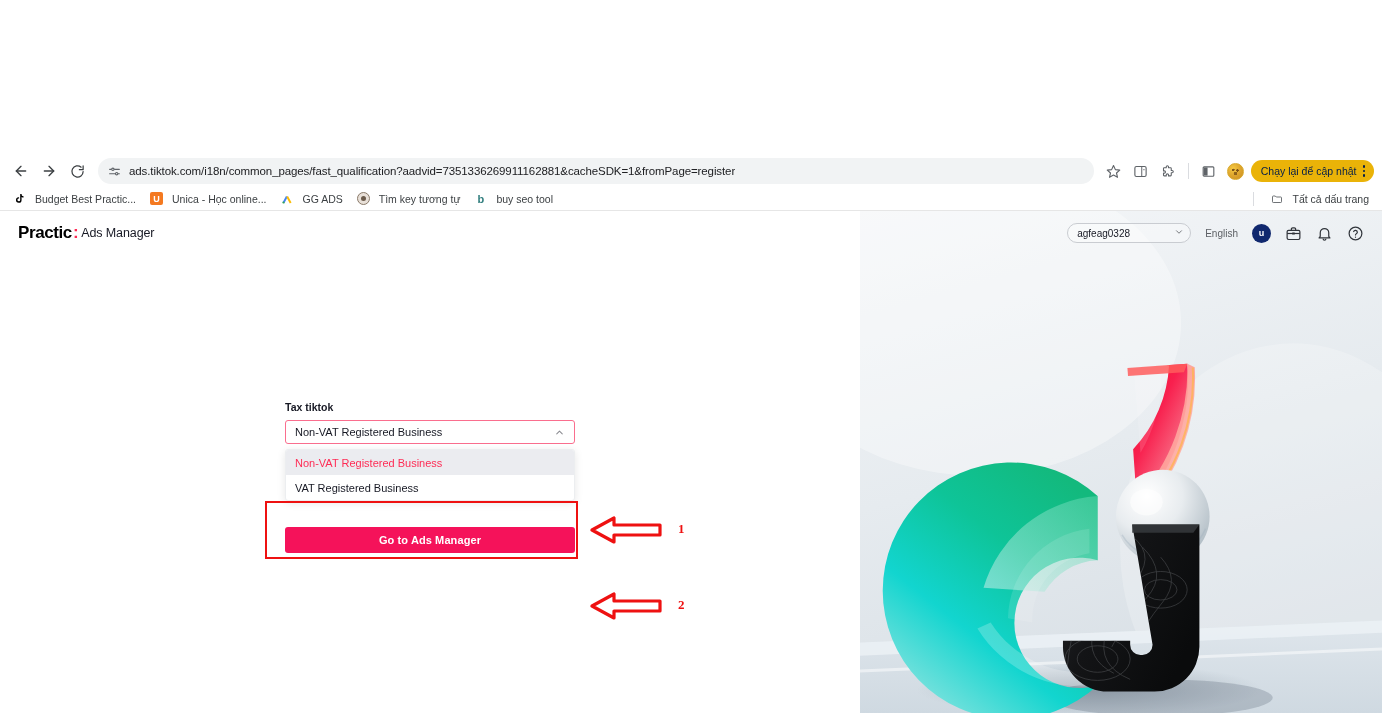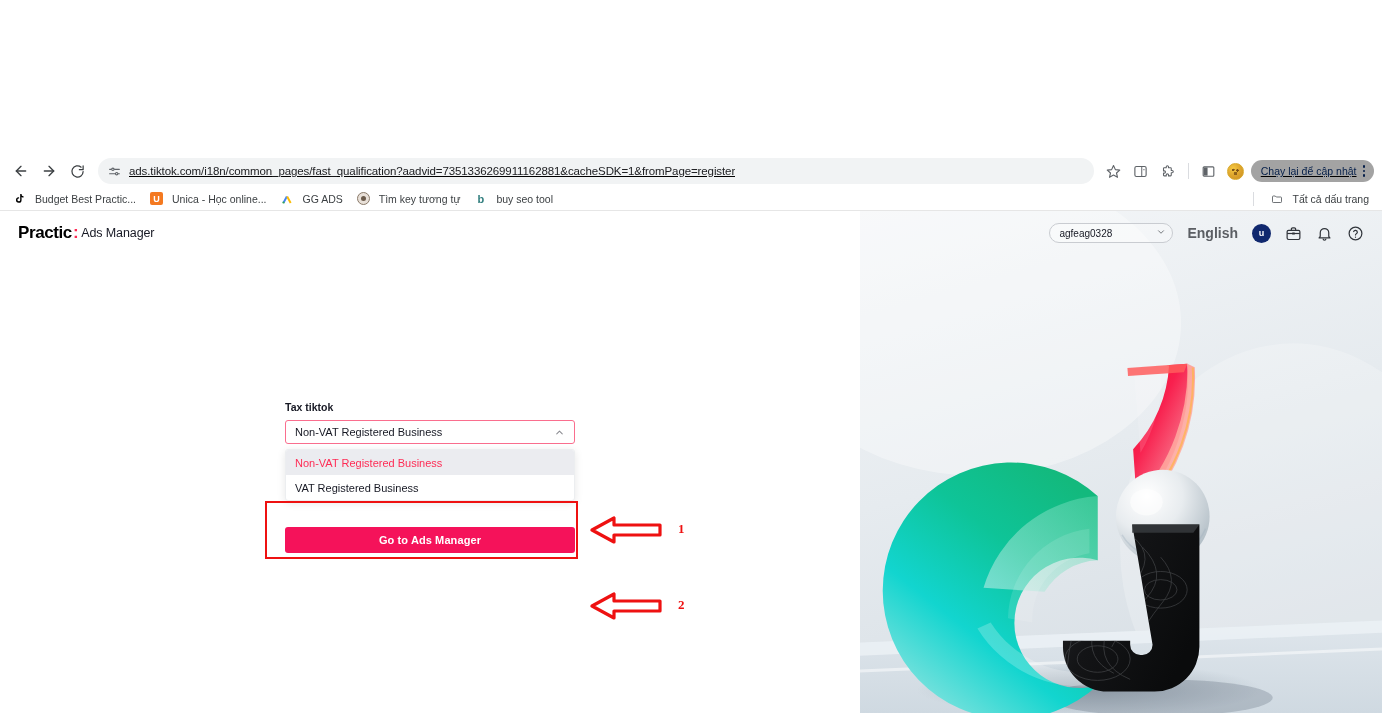--- a/index.html
+++ b/index.html
@@ -15,21 +15,20 @@
 
   
   .browser-chrome { width: 100%; background: #ffffff; }
 
   .toolbar {
     height: 32px;
     display: flex;
     align-items: center;
     padding: 0 8px;
     gap: 2px;
-    text-decoration: underline;
   }
   .nav-btn {
     width: 26px; height: 26px;
     display: flex; align-items: center; justify-content: center;
     border-radius: 50%;
     color: #3c4043;
     flex: 0 0 auto;
   }
   .nav-btn svg { display: block; }
 
@@ -70,21 +69,21 @@
   }
   .profile-pic::after {
     content:''; position:absolute; inset:2px;
     background:
       radial-gradient(circle at 30% 35%, rgba(90,50,10,.75) 0 1.2px, transparent 1.4px),
       radial-gradient(circle at 68% 40%, rgba(90,50,10,.75) 0 1.2px, transparent 1.4px),
       radial-gradient(circle at 48% 68%, rgba(90,50,10,.6) 0 1.6px, transparent 1.8px);
   }
   .update-pill {
     height: 22px;
-    background: #a3a3a3;
+    background: #eab308;
     border-radius: 11px;
     display: flex; align-items: center;
     padding: 0 7px 0 10px;
     gap: 4px;
     color: #041e49;
     font-size: 10.5px;
     white-space: nowrap;
   }
   .kebab { display:flex; flex-direction:column; gap:2px; align-items:center; padding: 0 2px; }
   .kebab i { width:2.5px; height:2.5px; background:#041e49; border-radius:50%; display:block; }
@@ -242,21 +241,21 @@
     width: 124px; height: 20px;
     border: 1px solid #c9ccd1;
     border-radius: 10px;
     background: rgba(255,255,255,0.35);
     display: flex; align-items: center; justify-content: space-between;
     padding: 0 9px;
     font-size: 10px;
     color: #161823;
     gap: 44px;
   }
-  .lang-text { font-size: 14px; color: #5b5e63; font-weight: bold; }
+  .lang-text { font-size: 10px; color: #5b5e63; }
   .avatar-badge {
     width: 19px; height: 19px; border-radius: 50%;
     background: #10286e;
     color: #fff; font-size: 9px; font-weight: bold;
     display: flex; align-items: center; justify-content: center;
   }
   .hdr-icon { color: #30343a; display:flex; align-items:center; }
 </style>
 </head>
 <body>

